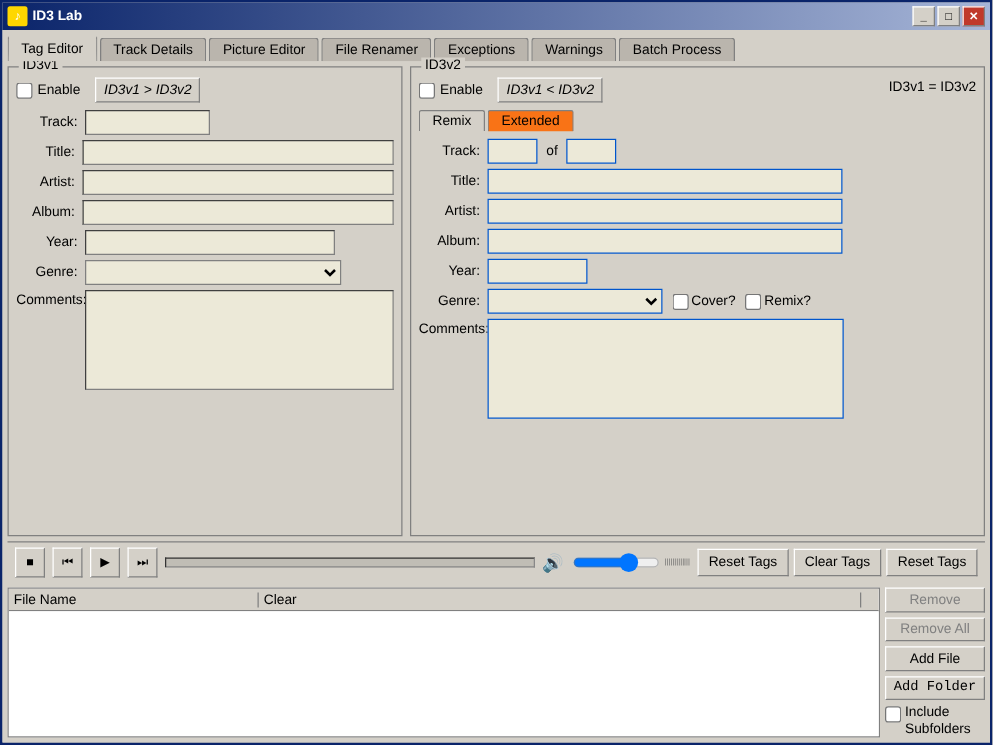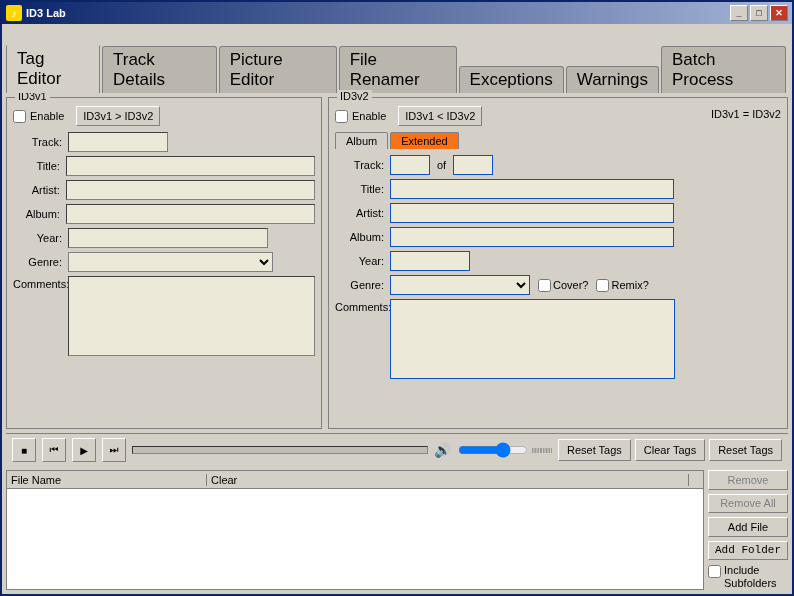--- a/index.html
+++ b/index.html
@@ -91,22 +91,21 @@
 
     .tab {
       padding: 3px 10px;
       border: 1px solid #808080;
       border-bottom: none;
       background: #bab5ad;
       cursor: pointer;
       margin-right: 2px;
       border-top-left-radius: 3px;
       border-top-right-radius: 3px;
-      font-size: 17px;
-      margin-top: 16px;
+      font-size: 11px;
     }
 
     .tab.active {
       background: #d4d0c8;
       border-top: 2px solid #d4d0c8;
       padding-bottom: 4px;
       position: relative;
       z-index: 1;
     }
 
@@ -361,20 +360,21 @@
     .convert-btn {
       height: 20px;
       padding: 0 6px;
       background: #d4d0c8;
       border: 1px solid #808080;
       border-top-color: #fff;
       border-left-color: #fff;
       cursor: pointer;
       font-size: 11px;
       font-family: 'Tahoma', 'Arial', sans-serif;
+      font-style: italic;
     }
 
     
     .genre-row {
       display: flex;
       align-items: center;
       margin-bottom: 4px;
     }
 
     .id3v2-track-row {
@@ -525,21 +525,21 @@
 
         <div class="checkbox-area" style="position:relative;">
           <input type="checkbox" style="">
           <label>Enable</label>
           <button class="convert-btn" style="margin-left:8px;">ID3v1 &lt; ID3v2</button>
           <span style="position:absolute; right:0; top:2px; font-size:11px;">ID3v1 = ID3v2</span>
         </div>
 
         <div class="inner-tabs">
           <div class="inner-tab active">
-            <span>Album</span>
+            <span>Remix</span>
           </div>
           <div class="inner-tab">
             <span>Extended</span>
           </div>
         </div>
 
         <div class="form-row">
           <span class="form-label">Track:</span>
           <div class="id3v2-track-row">
             <input type="text" class="id3v2-form-input track-short" style="">

